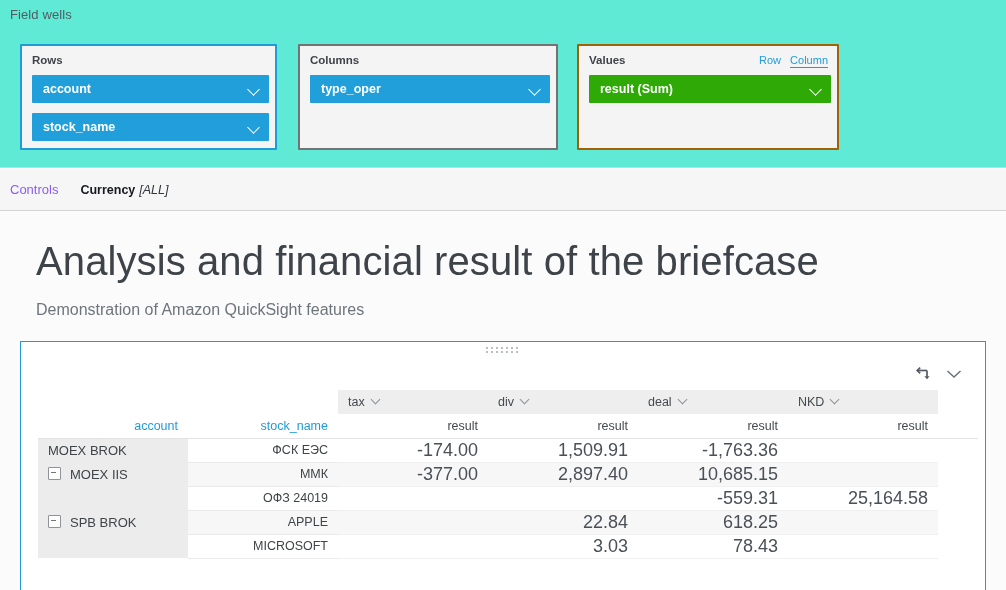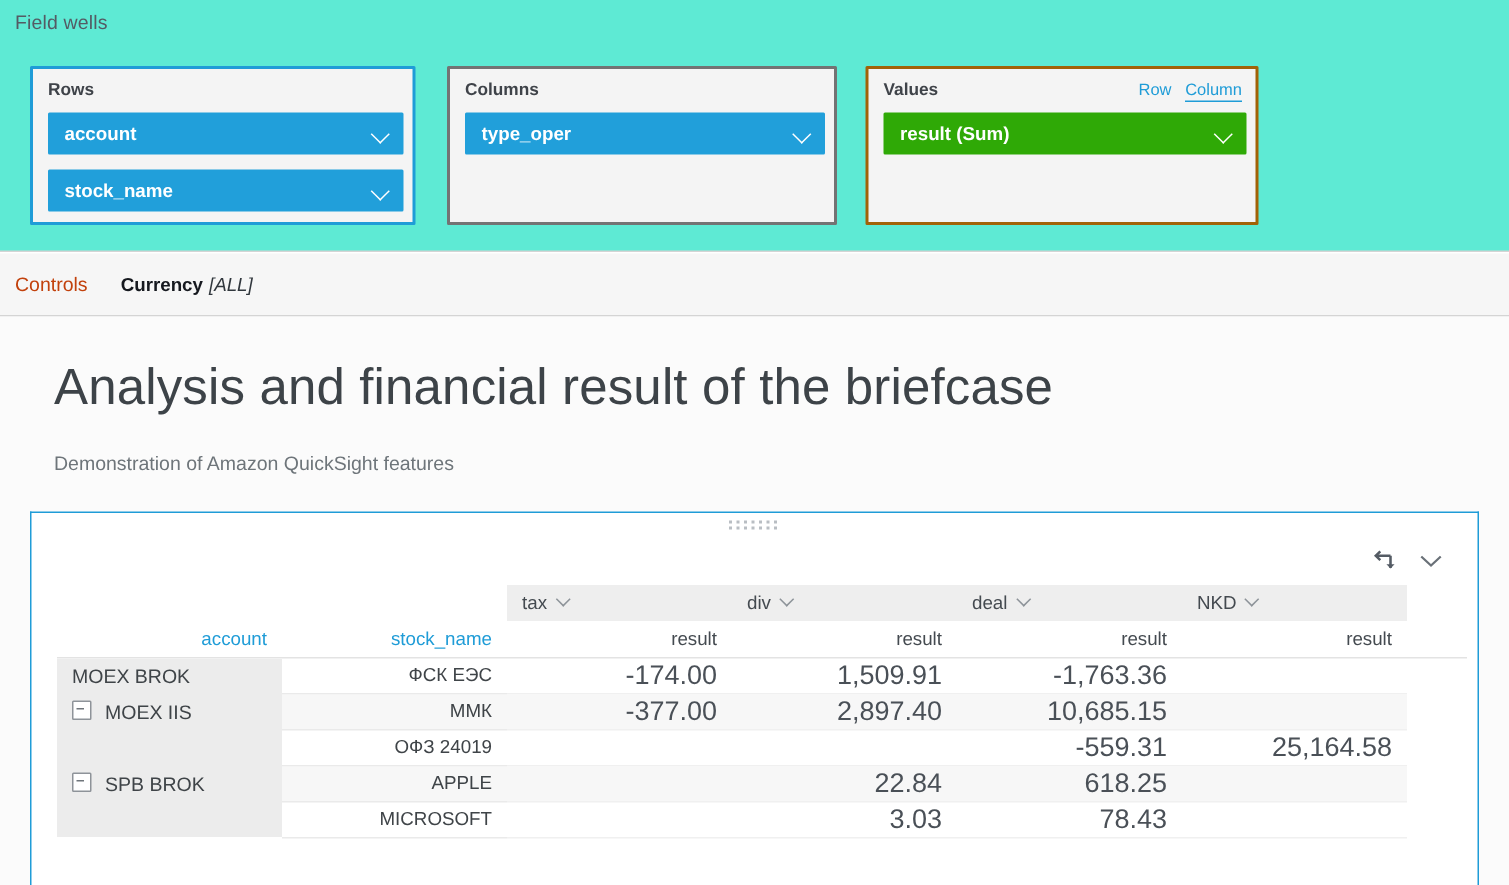--- a/index.html
+++ b/index.html
@@ -122,21 +122,21 @@
     height: 42px;
     background: #f6f6f6;
     border-bottom: 1px solid #d4d4d4;
     box-sizing: border-box;
     display: flex;
     align-items: center;
     padding-left: 10px;
   }
   .controls-word {
     font-size: 13px;
-    color: #c2410c;
+    color: #8b5cf6;
     margin-right: 22px;
   }
   .control-item {
     font-size: 12.5px;
     color: #16191f;
     font-weight: bold;
     cursor: pointer;
   }
   .control-item .ctrl-val {
     font-weight: normal;
@@ -149,30 +149,30 @@
   .sheet {
     position: absolute;
     left: 0; top: 211px;
     width: 1006px;
     height: 379px;
     background: #fbfbfb;
   }
   .sheet-title {
     position: absolute;
     left: 36px; top: 28px;
-    font-size: 34px;
+    font-size: 40px;
     color: #3d4348;
     font-weight: normal;
     letter-spacing: .1px;
     white-space: nowrap;
   }
   .sheet-sub {
     position: absolute;
     left: 36px; top: 90px;
-    font-size: 13px;
+    font-size: 16px;
     color: #6e757a;
     white-space: nowrap;
   }
 
   
   .visual {
     position: absolute;
     left: 20px; top: 341px;
     width: 966px;
     height: 249px;

